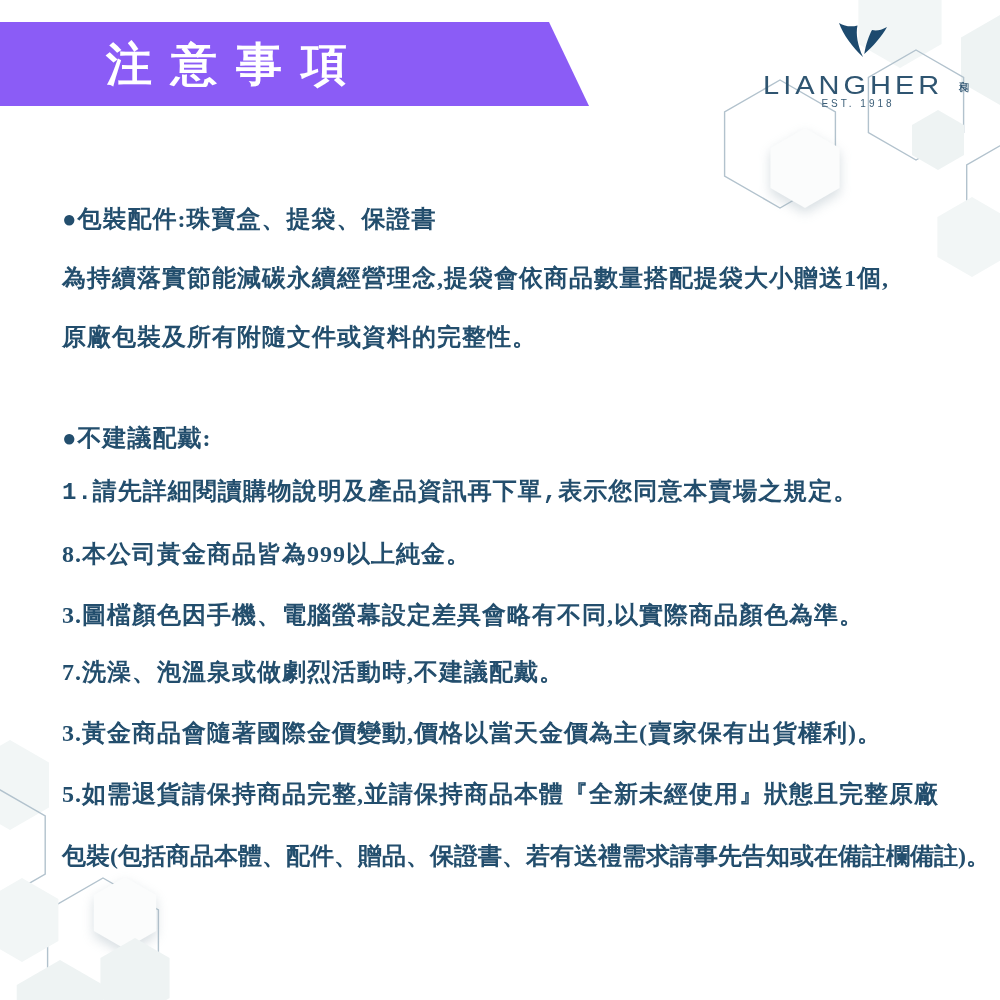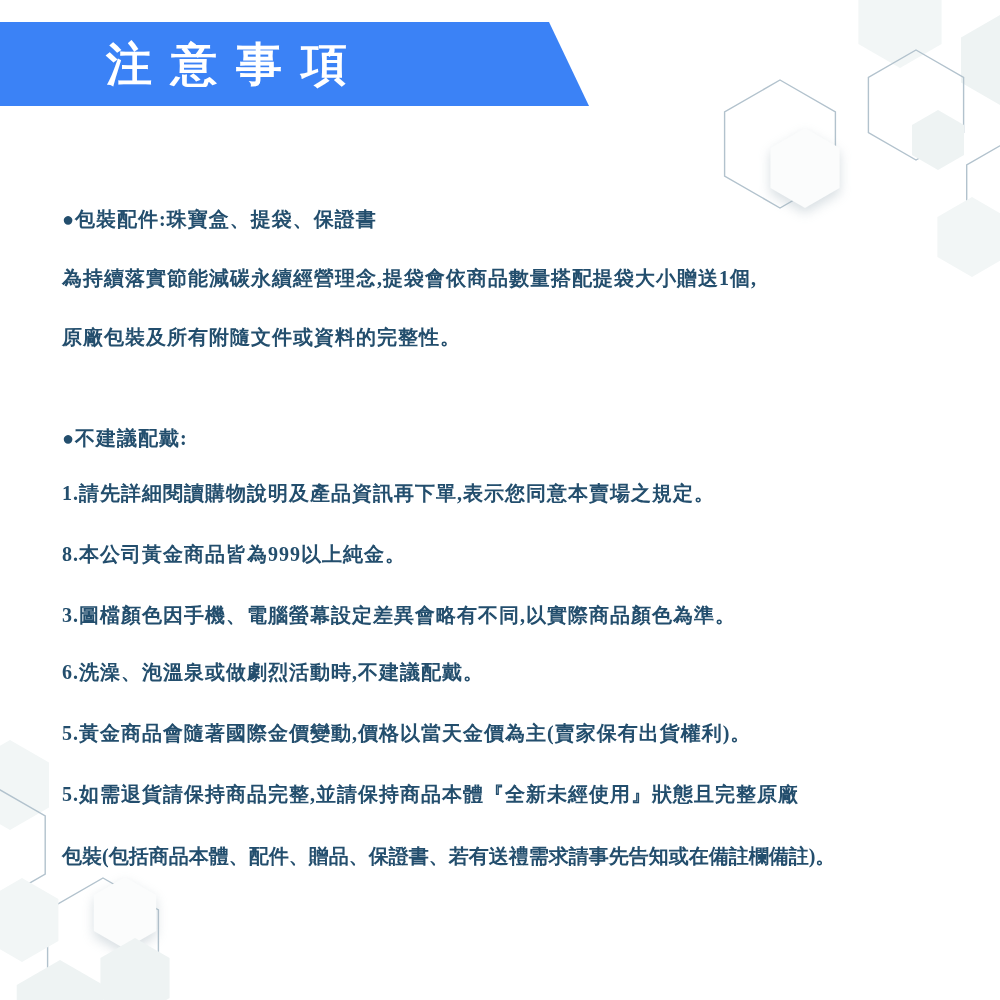--- a/index.html
+++ b/index.html
@@ -13,21 +13,21 @@
   
   .hex-layer{position:absolute;left:0;top:0;width:1000px;height:1000px;pointer-events:none;}
   .hex-outline{fill:none;stroke:#b2c2cd;stroke-width:1.4;}
   .hex-fill-a{fill:#f2f6f6;}
   .hex-fill-b{fill:#eef3f3;}
   .hex-fill-white{fill:#fbfcfc;filter:drop-shadow(0 5px 6px rgba(150,168,180,0.38));}
 
   
   .banner{
     position:absolute;left:0;top:22px;width:590px;height:84px;
-    background:#3b82f6;
+    background:#8b5cf6;
     clip-path:polygon(0 0,549px 0,589px 84px,0 84px);
     box-shadow:0 1px 0 rgba(0,0,0,0.15);
   }
   .banner-title{
     position:absolute;left:106px;top:0;height:84px;line-height:86px;
     color:#ffffff;font-size:46px;letter-spacing:19px;font-weight:bold;
     white-space:nowrap;
   }
 
   
@@ -46,21 +46,21 @@
   }
   .logo-est{
     position:absolute;left:8px;top:78px;width:190px;text-align:center;
     color:#3a5d77;font-family:"Liberation Sans",sans-serif;
     font-size:10px;letter-spacing:3px;white-space:nowrap;
   }
 
   
   .line{
     position:absolute;left:62px;
-    color:#234e6d;font-size:20px;line-height:30px;letter-spacing:1px;
+    color:#234e6d;font-size:24px;line-height:30px;letter-spacing:1px;
     white-space:nowrap;font-weight:600;
   }
   .line.tight{letter-spacing:0;}
 </style>
 </head>
 <body>
 
 <div class="stage">
 
   <svg class="hex-layer" viewBox="0 0 1000 1000" aria-hidden="true">
@@ -80,26 +80,35 @@
     <polygon class="hex-fill-a" points="22,878 58.4,899 58.4,941 22,962 -14.4,941 -14.4,899"></polygon>
     <polygon class="hex-fill-white" points="125,877 156.2,895 156.2,931 125,949 93.8,931 93.8,895"></polygon>
     <polygon class="hex-fill-b" points="135,938 169.6,958 169.6,998 135,1018 100.4,998 100.4,958"></polygon>
     <polygon class="hex-fill-b" points="60,960 103.3,985 103.3,1035 60,1060 16.7,1035 16.7,985"></polygon>
   </svg>
 
   <div class="banner">
     <div class="banner-title">注意事項</div>
   </div>
 
+  <div class="logo">
+    <svg class="logo-vmark" viewBox="0 0 50 36" aria-hidden="true">
+      <path fill="#1d4a6e" d="M1,1 C7,4.5 13.5,5.2 19.5,3.4 C17.6,12 19.6,23 25,35 C14.4,25 5.4,13 1,1 Z"></path>
+      <path fill="#1d4a6e" d="M49,5 C43,8.4 38,9 34,8 C30.8,14 27.8,22.5 26.3,32 C35,24.5 43.6,14.8 49,5 Z"></path>
+    </svg>
+    <div class="logo-word">LIANGHER</div>
+    <div class="logo-cjk">良和</div>
+    <div class="logo-est">EST. 1918</div>
+  </div>
 
   <div class="line" style="top:204px;">●包裝配件:珠寶盒、提袋、保證書</div>
   <div class="line" style="top:263px;">為持續落實節能減碳永續經營理念,提袋會依商品數量搭配提袋大小贈送1個,</div>
   <div class="line" style="top:322px;">原廠包裝及所有附隨文件或資料的完整性。</div>
   <div class="line" style="top:423px;">●不建議配戴:</div>
-  <div class="line" style="top:478px;">1.請先詳細閱讀購物說明及產品資訊再下單,表示您同意本賣場之規定。</div>
+  <div class="line" style="top:478px;font-family:Liberation Mono, monospace;">1.請先詳細閱讀購物說明及產品資訊再下單,表示您同意本賣場之規定。</div>
   <div class="line" style="top:539px;">8.本公司黃金商品皆為999以上純金。</div>
   <div class="line" style="top:600px;">3.圖檔顏色因手機、電腦螢幕設定差異會略有不同,以實際商品顏色為準。</div>
-  <div class="line" style="top:657px;">6.洗澡、泡溫泉或做劇烈活動時,不建議配戴。</div>
-  <div class="line" style="top:718px;">5.黃金商品會隨著國際金價變動,價格以當天金價為主(賣家保有出貨權利)。</div>
+  <div class="line" style="top:657px;">7.洗澡、泡溫泉或做劇烈活動時,不建議配戴。</div>
+  <div class="line" style="top:718px;">3.黃金商品會隨著國際金價變動,價格以當天金價為主(賣家保有出貨權利)。</div>
   <div class="line" style="top:779px;">5.如需退貨請保持商品完整,並請保持商品本體『全新未經使用』狀態且完整原廠</div>
   <div class="line tight" style="top:841px;">包裝(包括商品本體、配件、贈品、保證書、若有送禮需求請事先告知或在備註欄備註)。</div>
 
 </div>
 
 </body></html>

